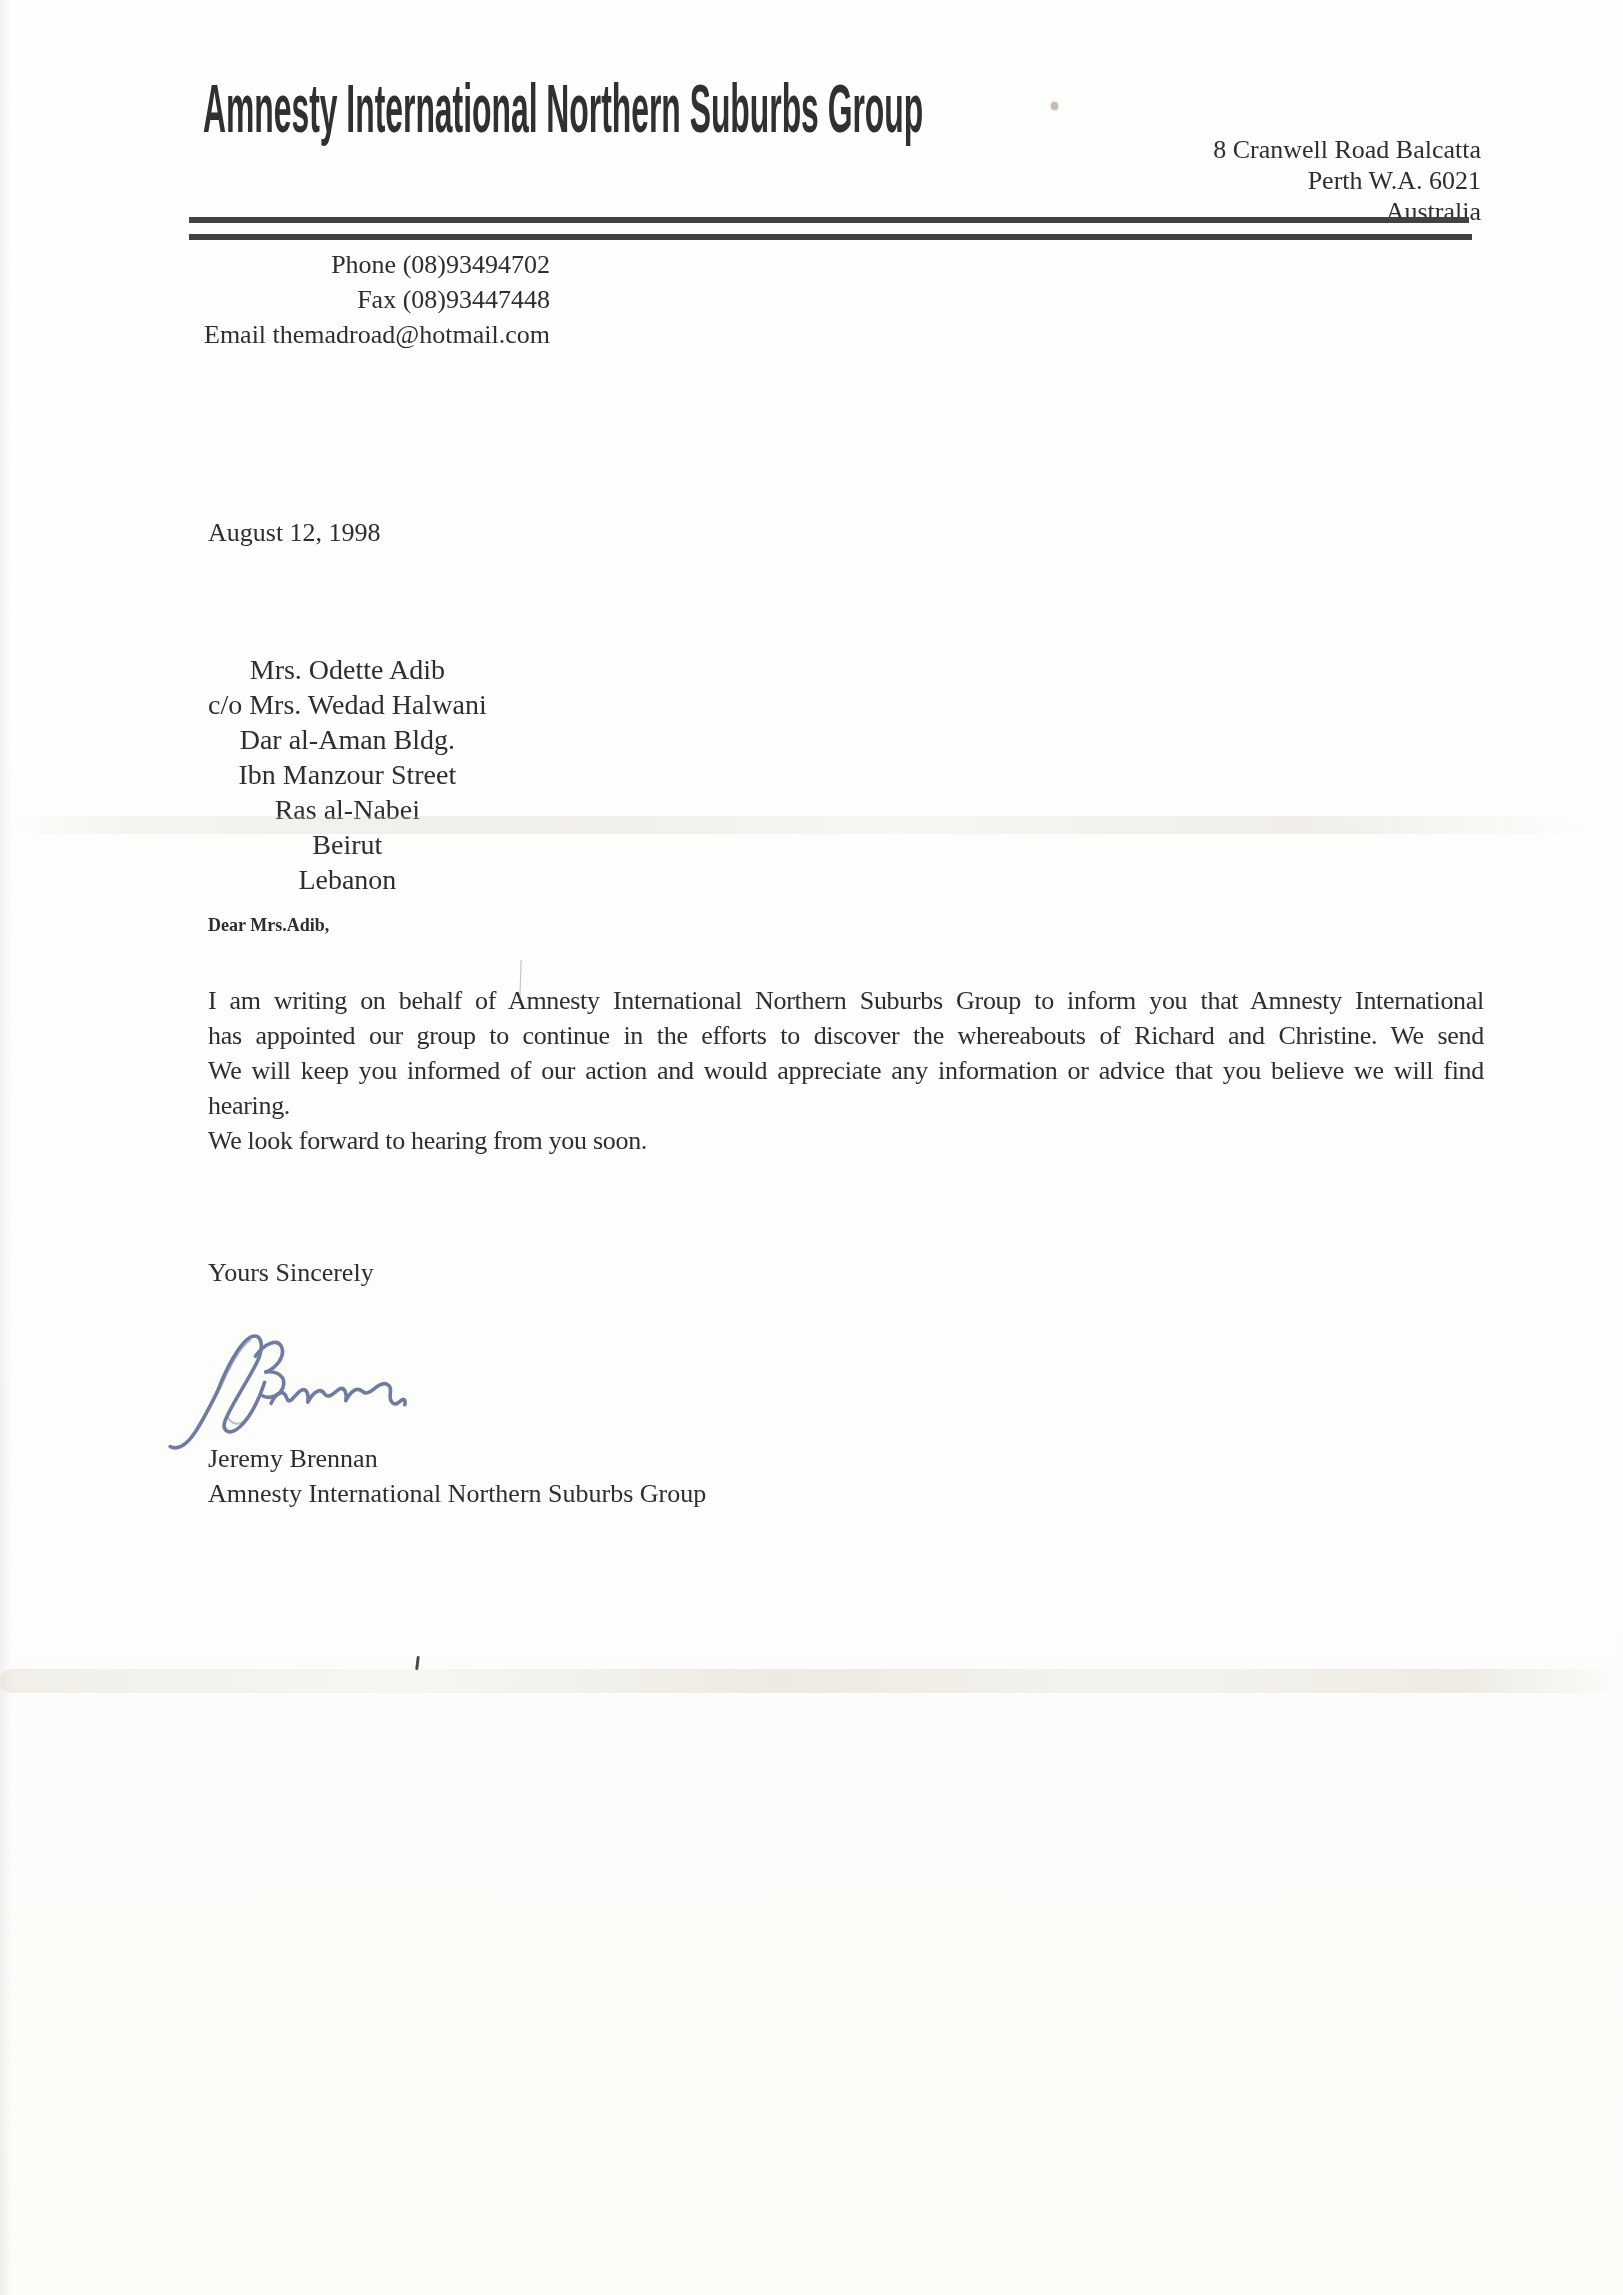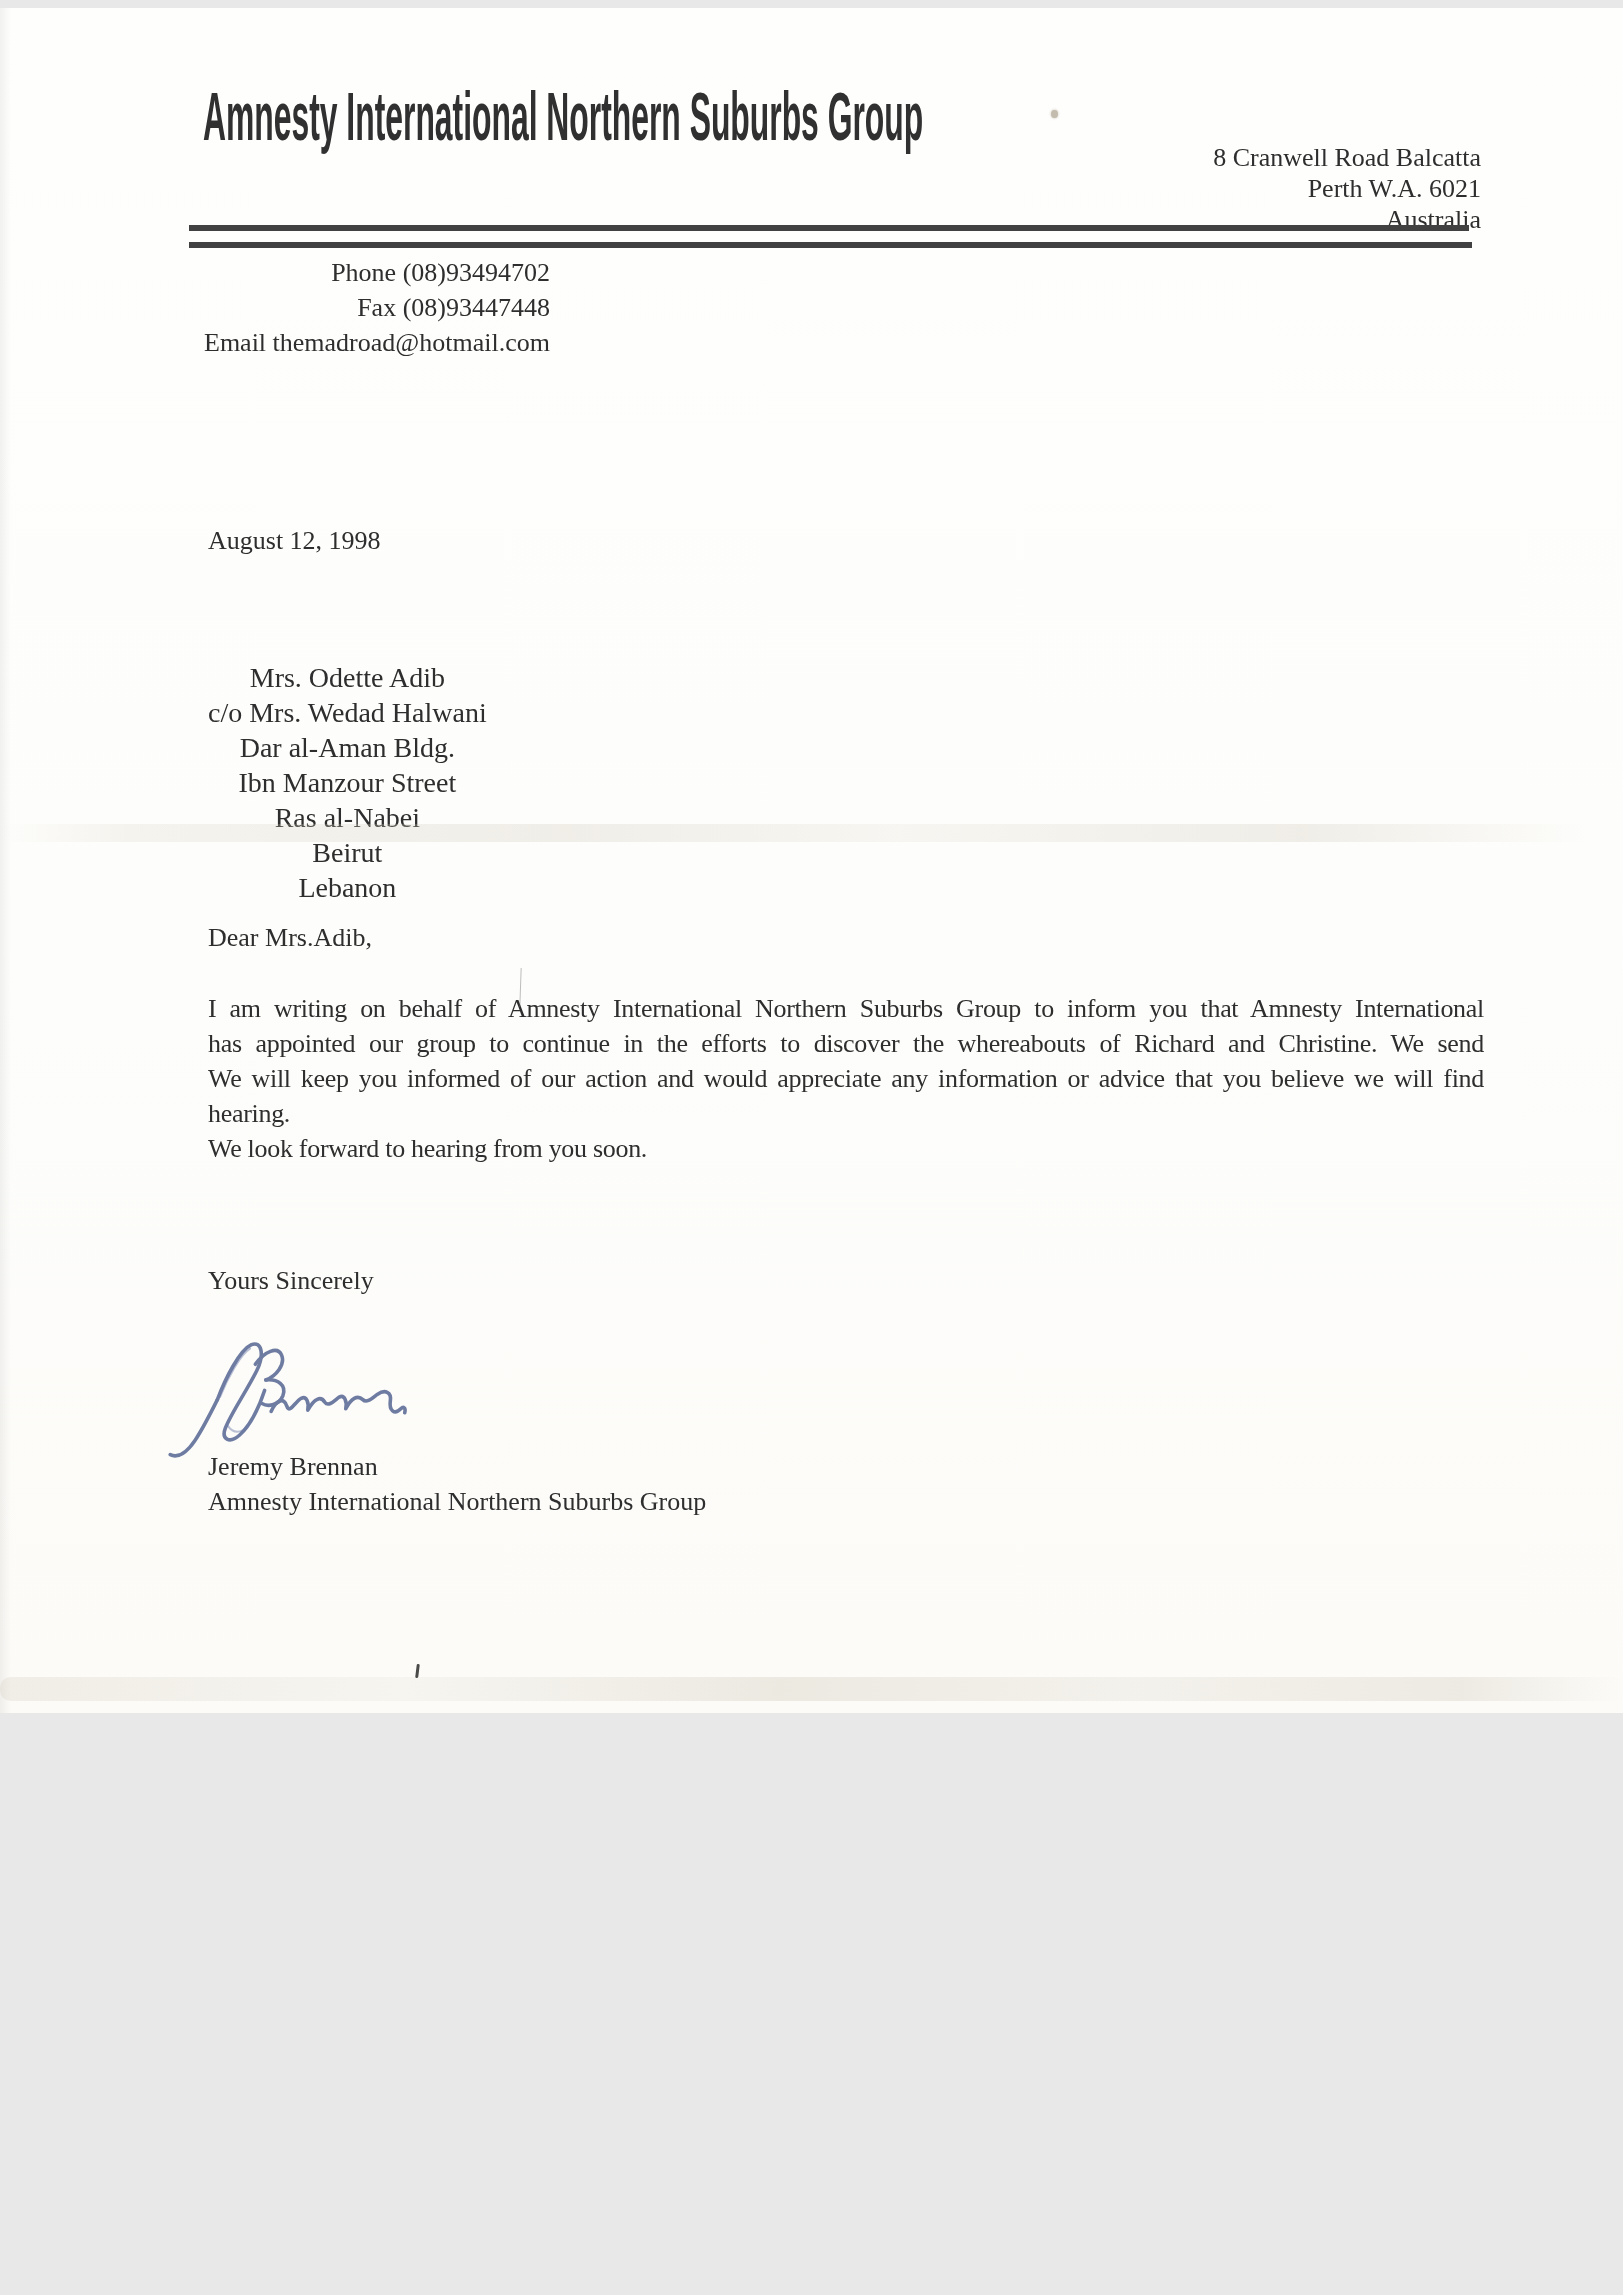--- a/index.html
+++ b/index.html
@@ -1,19 +1,19 @@
 <!DOCTYPE html>
 <html style="font-size:10.5px"><head>
 <meta charset="utf-8">
 <style>
   html,body{margin:0;padding:0;background:#e8e8e8;}
   .page{
     position:relative;
-    width:1624px;height:1705px;
-    margin:8px auto;
+    width:1624px;height:2295px;
+    margin:0 auto;
     background:linear-gradient(180deg,#fefefd 0%,#fdfdfb 55%,#fcfbf8 100%);
     overflow:hidden;
     font-family:"Liberation Serif", serif;
     color:#2e2e2e;
   }
   
   .edge-band{position:absolute;left:0;top:0;width:10.5px;height:2295px;background:linear-gradient(90deg,rgba(0,0,0,0.05),rgba(0,0,0,0));}
   .title{
     position:absolute;left:203px;top:73px;
     font-family:"Liberation Sans", sans-serif;
@@ -25,21 +25,21 @@
   .addr{
     position:absolute;right:143px;top:134px;
     text-align:right;font-size:26px;line-height:31px;white-space:nowrap;
   }
   .rule{position:absolute;left:189px;width:1280px;background:#414141;}
   .rule1{top:217px;height:5.9px;}
   .rule2{top:234px;height:5.9px;width:1283px;}
   .contact{position:absolute;left:204px;top:247px;font-size:26px;line-height:35px;white-space:nowrap;text-align:right;}
   .date{position:absolute;left:208px;top:518px;font-size:26px;white-space:nowrap;}
   .recipient{position:absolute;left:208px;top:652px;font-size:28px;line-height:35px;white-space:nowrap;text-align:center;}
-  .salutation{position:absolute;left:208px;top:915px;font-size:26px;white-space:nowrap;}
+  .salutation{position:absolute;left:208px;top:915px;font-size:18px;white-space:nowrap;font-weight:bold;}
   .body-block{position:absolute;left:208px;top:983px;width:1276px;font-size:26px;line-height:35px;letter-spacing:-0.3px;}
   .body-line{min-height:35px;}
   .body-line.full{text-align:justify;text-align-last:justify;}
   .closing{position:absolute;left:208px;top:1258px;font-size:26px;white-space:nowrap;}
   .signature{position:absolute;left:165px;top:1326px;width:262px;height:128px;}
   .sig-name{position:absolute;left:208px;top:1444px;font-size:26px;white-space:nowrap;}
   .sig-org{position:absolute;left:208px;top:1479px;font-size:26px;white-space:nowrap;}
   
   .crease{position:absolute;left:0;width:1624px;pointer-events:none;}
   .crease-1{top:816px;height:18.3px;

